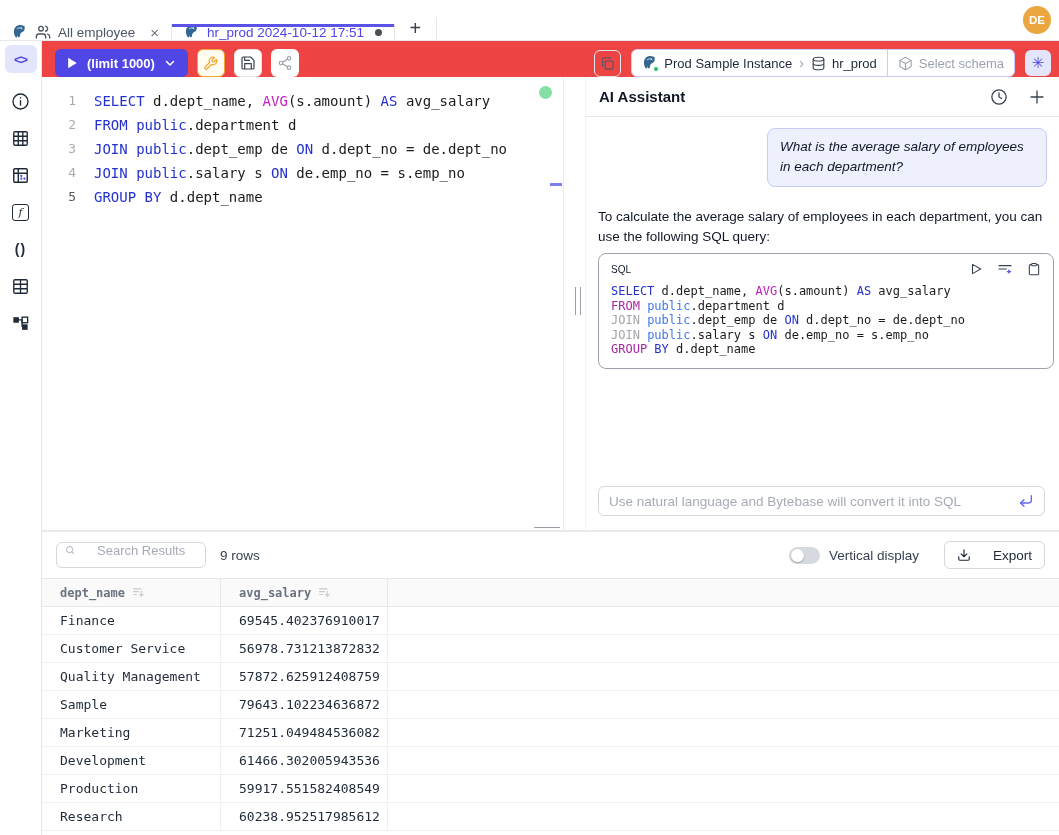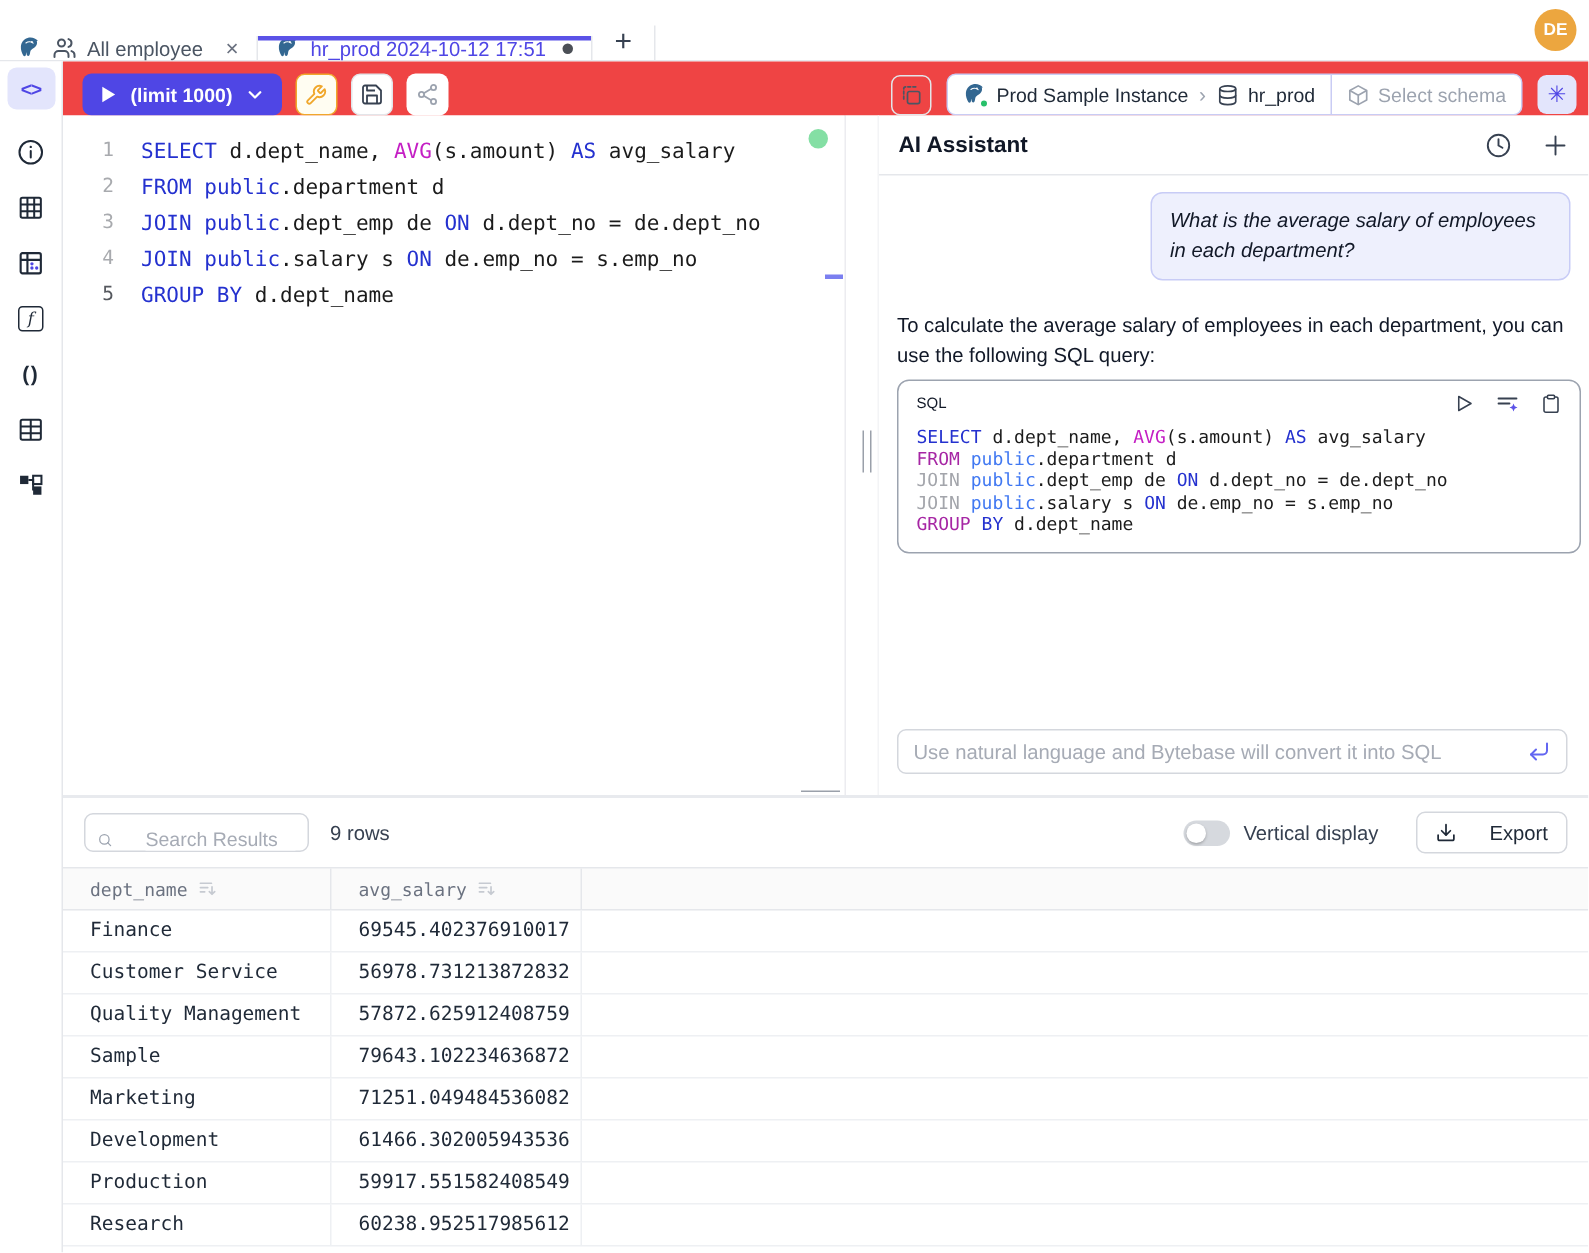--- a/index.html
+++ b/index.html
@@ -108,37 +108,37 @@
   .ai-input { position:absolute; left:12px; right:14px; bottom:14px; height:30px;
     border:1px solid #d4d7dd; border-radius:6px; display:flex; align-items:center; padding:0 10px; gap:8px; }
   .ai-input input { flex:1; border:none; outline:none; font-size:13.5px; color:#1f2937;
     font-family:"Liberation Sans", sans-serif; background:transparent; }
   .ai-input input::placeholder { color:#a6abb5; }
 
   
   .results { position:absolute; left:42px; top:532px; right:0; bottom:0; background:#fff; }
   .res-toolbar { height:46px; display:flex; align-items:center; padding:0 14px; }
   .search { width:150px; height:26px; border:1px solid #d4d7dd; border-radius:6px;
-    display:flex; align-items:flex-end; padding:0 8px; gap:22px; }
+    display:flex; align-items:flex-start; padding:0 8px; gap:22px; }
   .search input { flex:1; width:100px; border:none; outline:none; font-size:13px; color:#1f2937;
     font-family:"Liberation Sans", sans-serif; }
   .search input::placeholder { color:#a6abb5; }
   .rowcount { margin-left:14px; font-size:13.5px; color:#374151; }
   .toggle-group { margin-left:auto; display:flex; align-items:center; gap:9px; }
   .toggle { width:31px; height:17px; border-radius:9px; background:#d6d9de; position:relative; }
   .toggle .knob { position:absolute; left:2px; top:2px; width:13px; height:13px; border-radius:50%;
     background:#fff; box-shadow:0 1px 2px rgba(0,0,0,.25); }
   .toggle-label { font-size:13.5px; color:#374151; }
   .export-btn { margin-left:16px; height:28px; border:1px solid #d4d7dd; border-radius:6px;
     background:#fff; display:flex; align-items:center; gap:22px; padding:0 12px;
     font-size:13.5px; color:#1f2937; }
   .res-table { position:absolute; left:0; right:0; top:46px; bottom:0;
     font-family:"DejaVu Sans Mono", monospace; overflow:hidden; }
   .tr { display:flex; height:28px; border-bottom:1px solid #eef0f3; }
-  .tr.head { height:29px; background:#fafafa; border-top:1px solid #e5e7eb; border-bottom:1px solid #e5e7eb; }
+  .tr.head { height:29px; background:#fafafa; border-top:1px solid #e5e7eb; border-bottom:1px solid #e5e7eb;font-weight:bold; }
   .td { line-height:27px; padding-left:18px; font-size:13px; color:#1f2937;
     border-right:1px solid #eef0f3; white-space:nowrap; overflow:hidden; }
   .tr.head .td { border-right:1px solid #e5e7eb; display:flex; align-items:center; gap:7px;
     font-size:12px; color:#6b7280; line-height:28px; }
   .c0 { width:179px; } .c1 { width:167px; } .cfill { flex:1; border-right:none !important; }
 </style>
 </head>
 <body>
 
 <div id="app">

